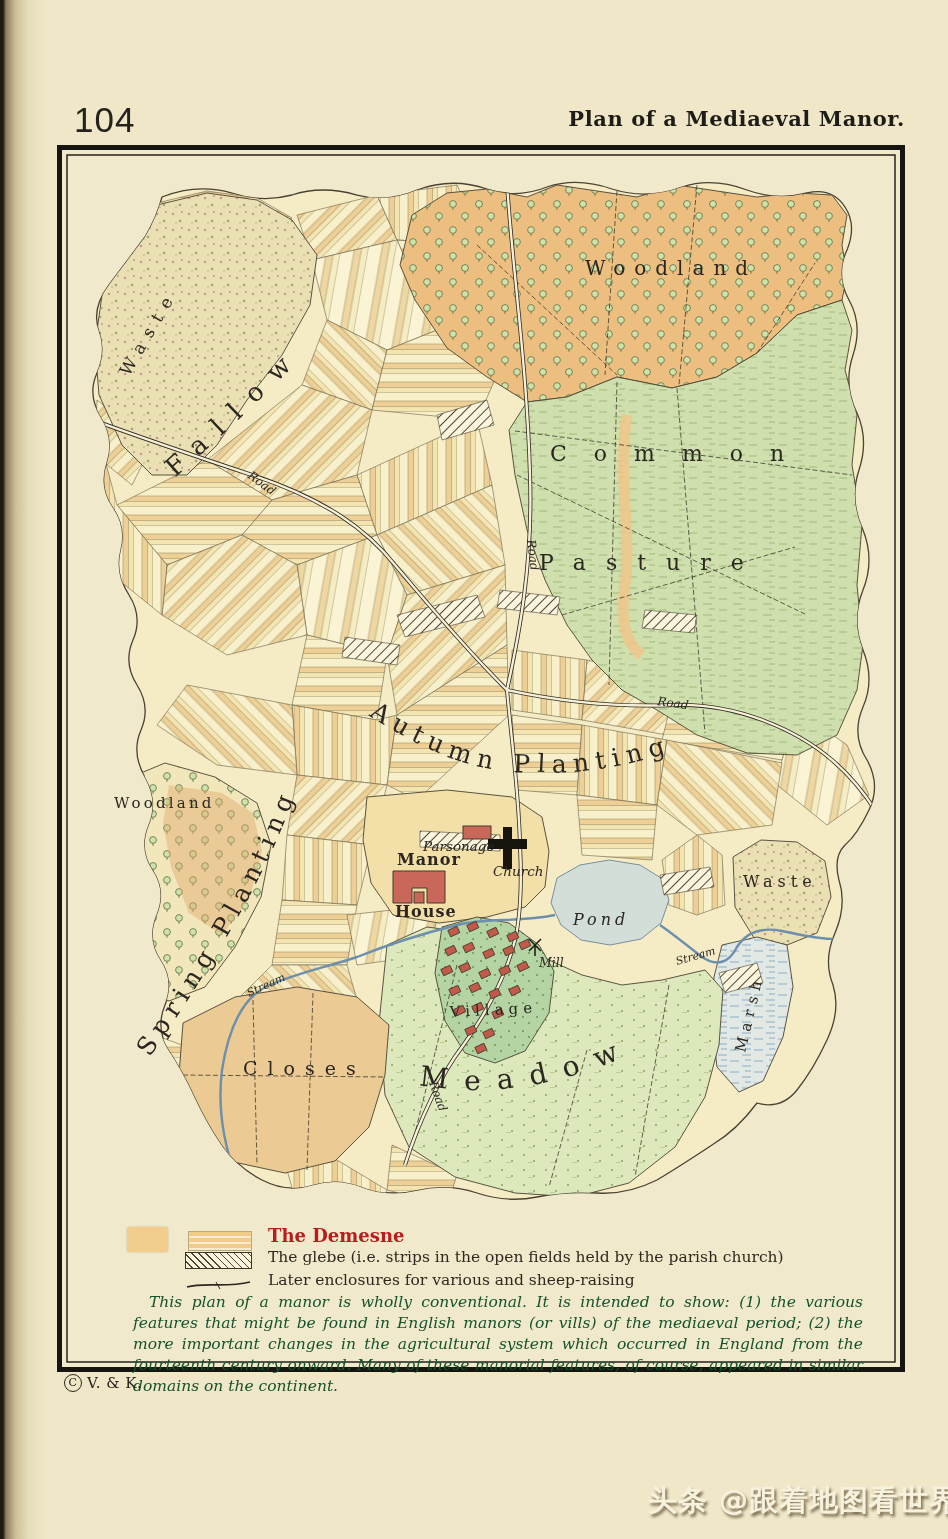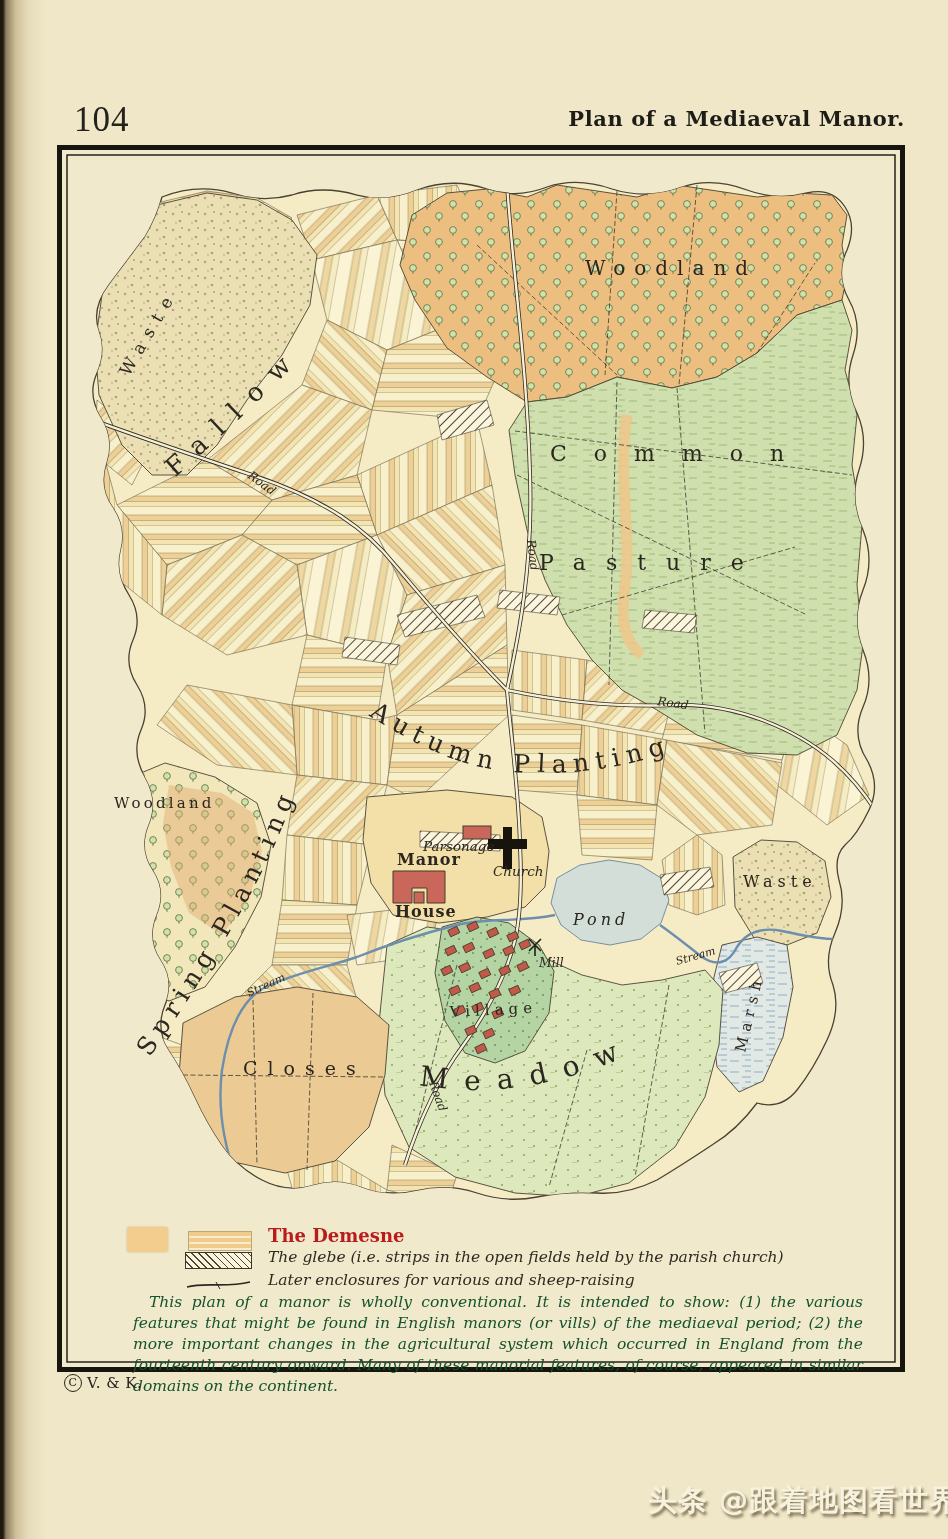--- a/index.html
+++ b/index.html
@@ -8,21 +8,21 @@
     background:#efe7c8;
     font-family:"DejaVu Serif", serif;
     color:#2b2721;
   }
   .page-edge{
     position:absolute;left:0;top:0;width:46px;height:1539px;
     background:linear-gradient(90deg,#1f1a10 0px,#1f1a10 3px,#8d7f5f 6px,#cfc19a 16px,#e6dcba 28px,#efe7c8 46px);
   }
   .page-number{
     position:absolute;left:74px;top:100px;
-    font-family:Liberation Serif, serif;
+    font-family:Liberation Sans, sans-serif;
     font-size:35px;letter-spacing:1px;color:#23221c;
   }
   .map-title{
     position:absolute;left:57px;top:106px;width:848px;text-align:right;
     font-size:21px;font-weight:bold;letter-spacing:0.6px;color:#1d1c16;
   }
   .map-frame-svg{position:absolute;left:57px;top:145px;}
   .sw-solid{
     position:absolute;left:127px;top:1227px;width:41px;height:25px;
     background:#f2cd8d;border-radius:3px;box-shadow:0 0 2px rgba(120,100,60,.4);
@@ -34,21 +34,21 @@
   }
   .sw-hatch{
     position:absolute;left:185px;top:1252px;width:65px;height:15px;
     background:repeating-linear-gradient(45deg,#faf4dc 0px,#faf4dc 4px,#4e4634 4px,#4e4634 5px);
     border:1px solid #3c3526;
   }
   .sw-line{position:absolute;left:186px;top:1276px;}
   .lg-demesne{
     position:absolute;left:268px;top:1225px;font-size:18px;font-weight:bold;color:#b91c1c;
   }
-  .lg-italic{font-style:italic;font-size:15.5px;color:#2e2a21;}
+  .lg-italic{font-size:15.5px;color:#2e2a21;}
   .lg-glebe{position:absolute;left:268px;top:1248px;width:600px;}
   .lg-encl{position:absolute;left:268px;top:1271px;width:600px;}
   .lg-note{
     position:absolute;left:133px;top:1292px;width:730px;
     font-style:italic;font-size:15.5px;line-height:1.36;color:#14532d;
     text-align:justify;text-indent:16px;
   }
   .copyright{
     position:absolute;left:64px;top:1374px;font-size:15px;letter-spacing:0.5px;color:#23221c;
     display:flex;align-items:center;gap:5px;

